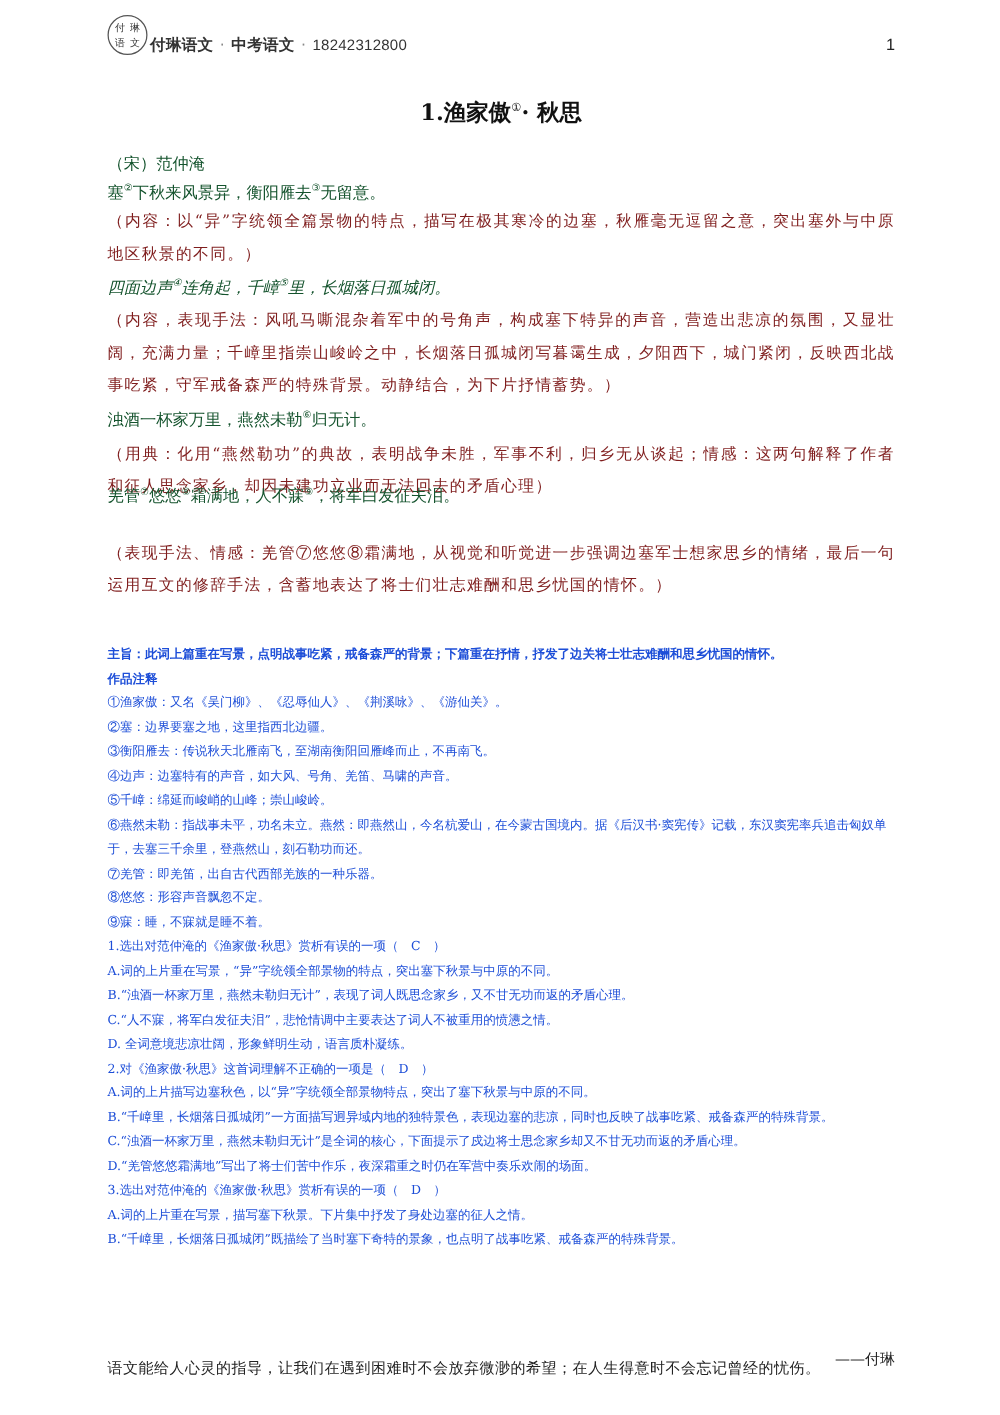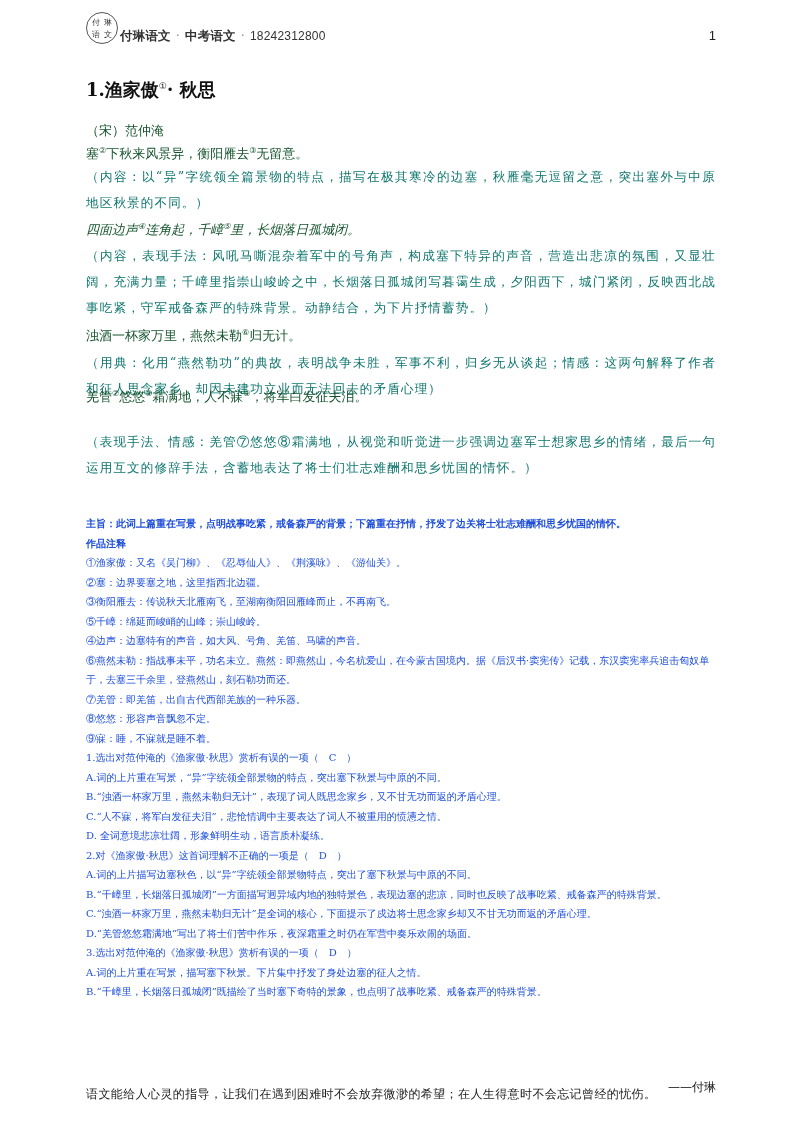--- a/index.html
+++ b/index.html
@@ -26,32 +26,32 @@
   }
   .header-text .brand { font-weight: bold; }
   .header-text .sep { color: #888; padding: 0 5px; }
   .header-text .phone { font-family: "Liberation Sans Narrow","Liberation Sans", sans-serif; font-size: 12px; }
   .page-num {
     position: absolute; right: 0; top: 18px;
     font-family: "Liberation Sans", sans-serif; font-size: 13px; color: #222;
   }
   .doc { position: absolute; left: 86px; top: 0; width: 630px; }
   .title {
-    position: absolute; left: 0; top: 78px; width: 630px; text-align: left;
+    position: absolute; left: 0; top: 78px; width: 630px; text-align: center;
     font-size: 18px; font-weight: bold; color: #111;
   }
   .title sup { font-size: 9px; font-weight: normal; }
   .center-line {
     position: absolute; left: 0; width: 630px; text-align: left;
     font-size: 13px; color: #14532d; white-space: nowrap;
   }
   .center-line sup { font-size: 8px; }
   .para {
     position: absolute; left: 0; width: 630px;
-    font-size: 12.6px; line-height: 26px; color: #0f766e;
+    font-size: 12.6px; line-height: 26px; color: #7f1d1d;
     letter-spacing: 1.1px; text-align: justify;
   }
   .block {
     position: absolute; left: 0; width: 630px;
     font-size: 10px; line-height: 19.5px; color: #1d4ed8;
   }
   .block .bold { font-weight: bold; }
   .block .line { display: block; white-space: normal; }
   .footer-quote {
     position: absolute; left: 86px; top: 1060px; width: 630px;
@@ -105,22 +105,22 @@
     <span>羌管</span><sup>⑦</sup><span>悠悠</span><sup>⑧</sup><span>霜满地，人不寐</span><sup>⑨</sup><span>，将军白发征夫泪。</span>
   </div>
   <div class="para" style="top:429px;">（表现手法、情感：羌管⑦悠悠⑧霜满地，从视觉和听觉进一步强调边塞军士想家思乡的情绪，最后一句运用互文的修辞手法，含蓄地表达了将士们壮志难酬和思乡忧国的情怀。）</div>
 
   <div class="block" style="top:514px;">
     <span class="line bold"><span>主旨：</span><span>此词上篇重在写景，点明战事吃紧，戒备森严的背景；下篇重在抒情，抒发了边关将士壮志难酬和思乡忧国的情怀。</span></span>
     <span class="line bold">作品注释</span>
     <span class="line">①渔家傲：又名《吴门柳》、《忍辱仙人》、《荆溪咏》、《游仙关》。</span>
     <span class="line">②塞：边界要塞之地，这里指西北边疆。</span>
     <span class="line">③衡阳雁去：传说秋天北雁南飞，至湖南衡阳回雁峰而止，不再南飞。</span>
+    <span class="line">④边声：边塞特有的声音，如大风、号角、羌笛、马啸的声音。</span>
     <span class="line">⑤千嶂：绵延而峻峭的山峰；崇山峻岭。</span>
-    <span class="line">④边声：边塞特有的声音，如大风、号角、羌笛、马啸的声音。</span>
     <span class="line">⑥燕然未勒：指战事未平，功名未立。燕然：即燕然山，今名杭爱山，在今蒙古国境内。据《后汉书·窦宪传》记载，东汉窦宪率兵追击匈奴单于，去塞三千余里，登燕然山，刻石勒功而还。</span>
     <span class="line">⑦羌管：即羌笛，出自古代西部羌族的一种乐器。</span>
     <span class="line">⑧悠悠：形容声音飘忽不定。</span>
     <span class="line">⑨寐：睡，不寐就是睡不着。</span>
 
     <span class="line">1.选出对范仲淹的《渔家傲·秋思》赏析有误的一项（　C　）</span>
     <span class="line">A.词的上片重在写景，“异”字统领全部景物的特点，突出塞下秋景与中原的不同。</span>
     <span class="line">B.“浊酒一杯家万里，燕然未勒归无计”，表现了词人既思念家乡，又不甘无功而返的矛盾心理。</span>
     <span class="line">C.“人不寐，将军白发征夫泪”，悲怆情调中主要表达了词人不被重用的愤懑之情。</span>
     <span class="line">D. 全词意境悲凉壮阔，形象鲜明生动，语言质朴凝练。</span>

